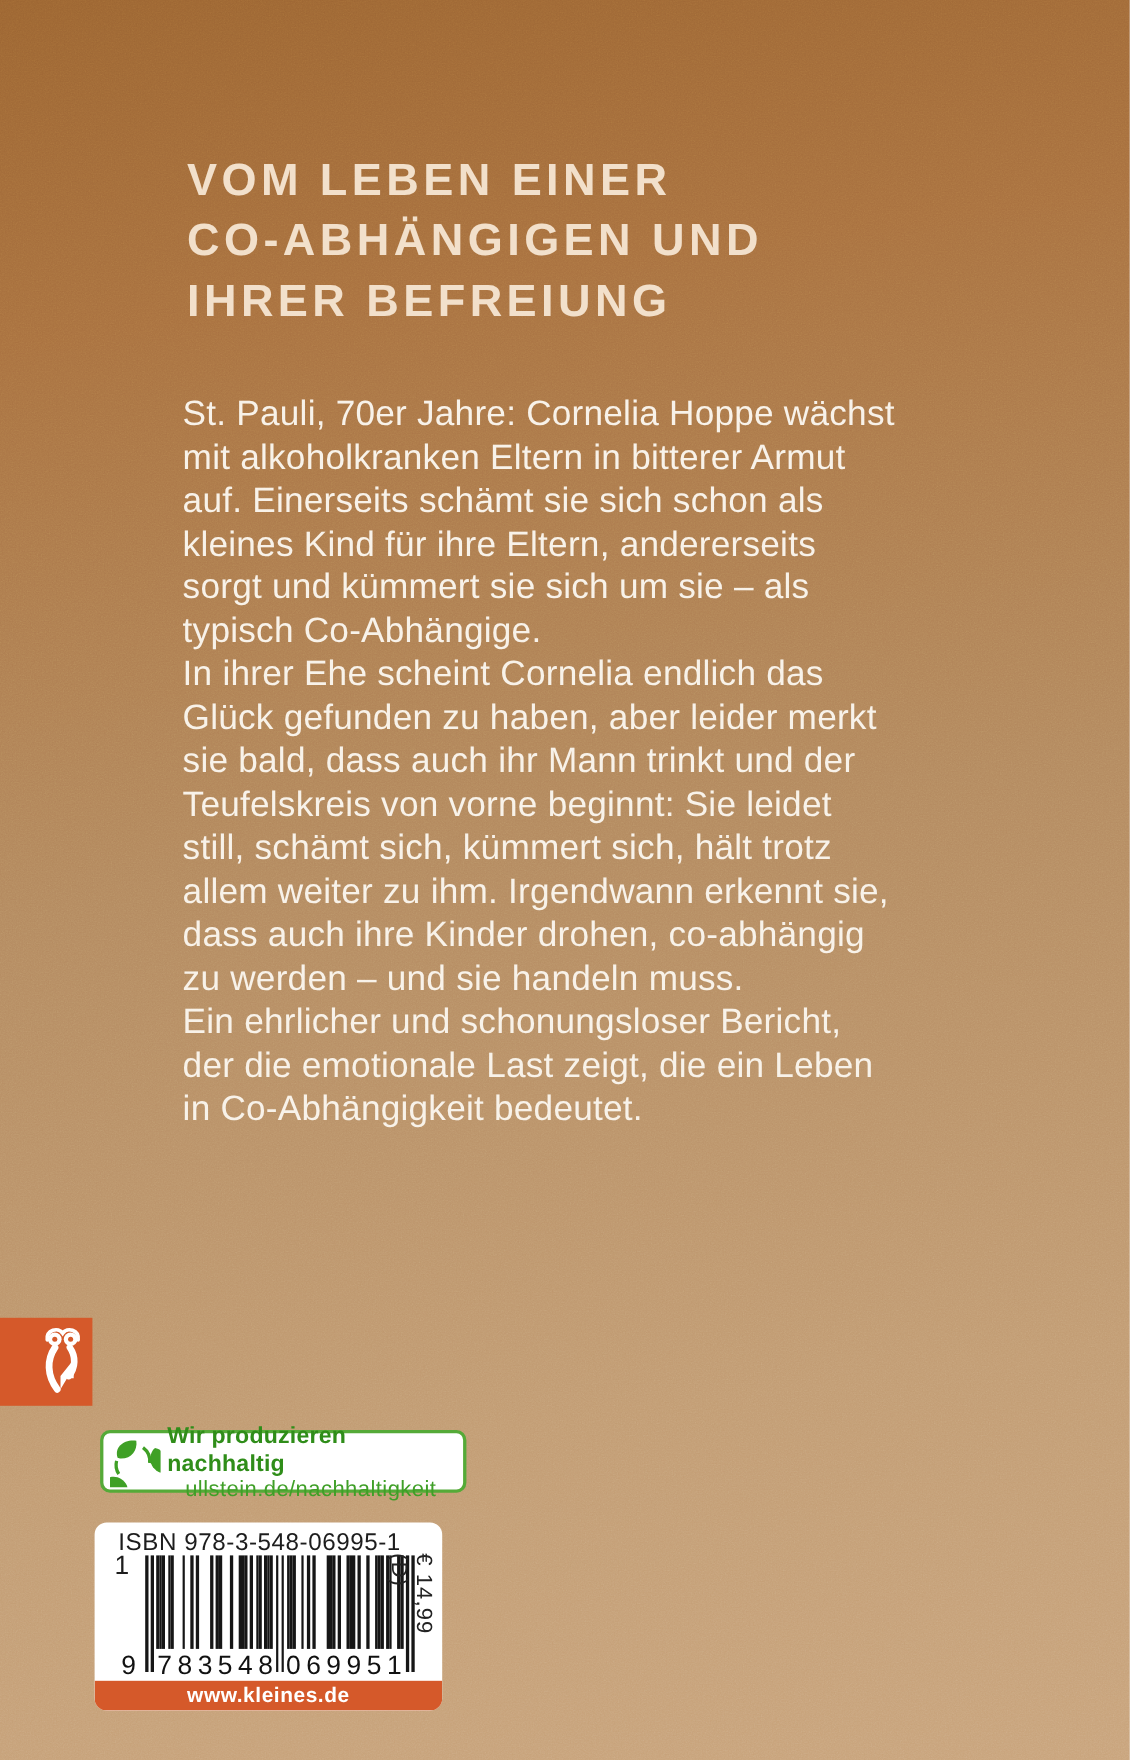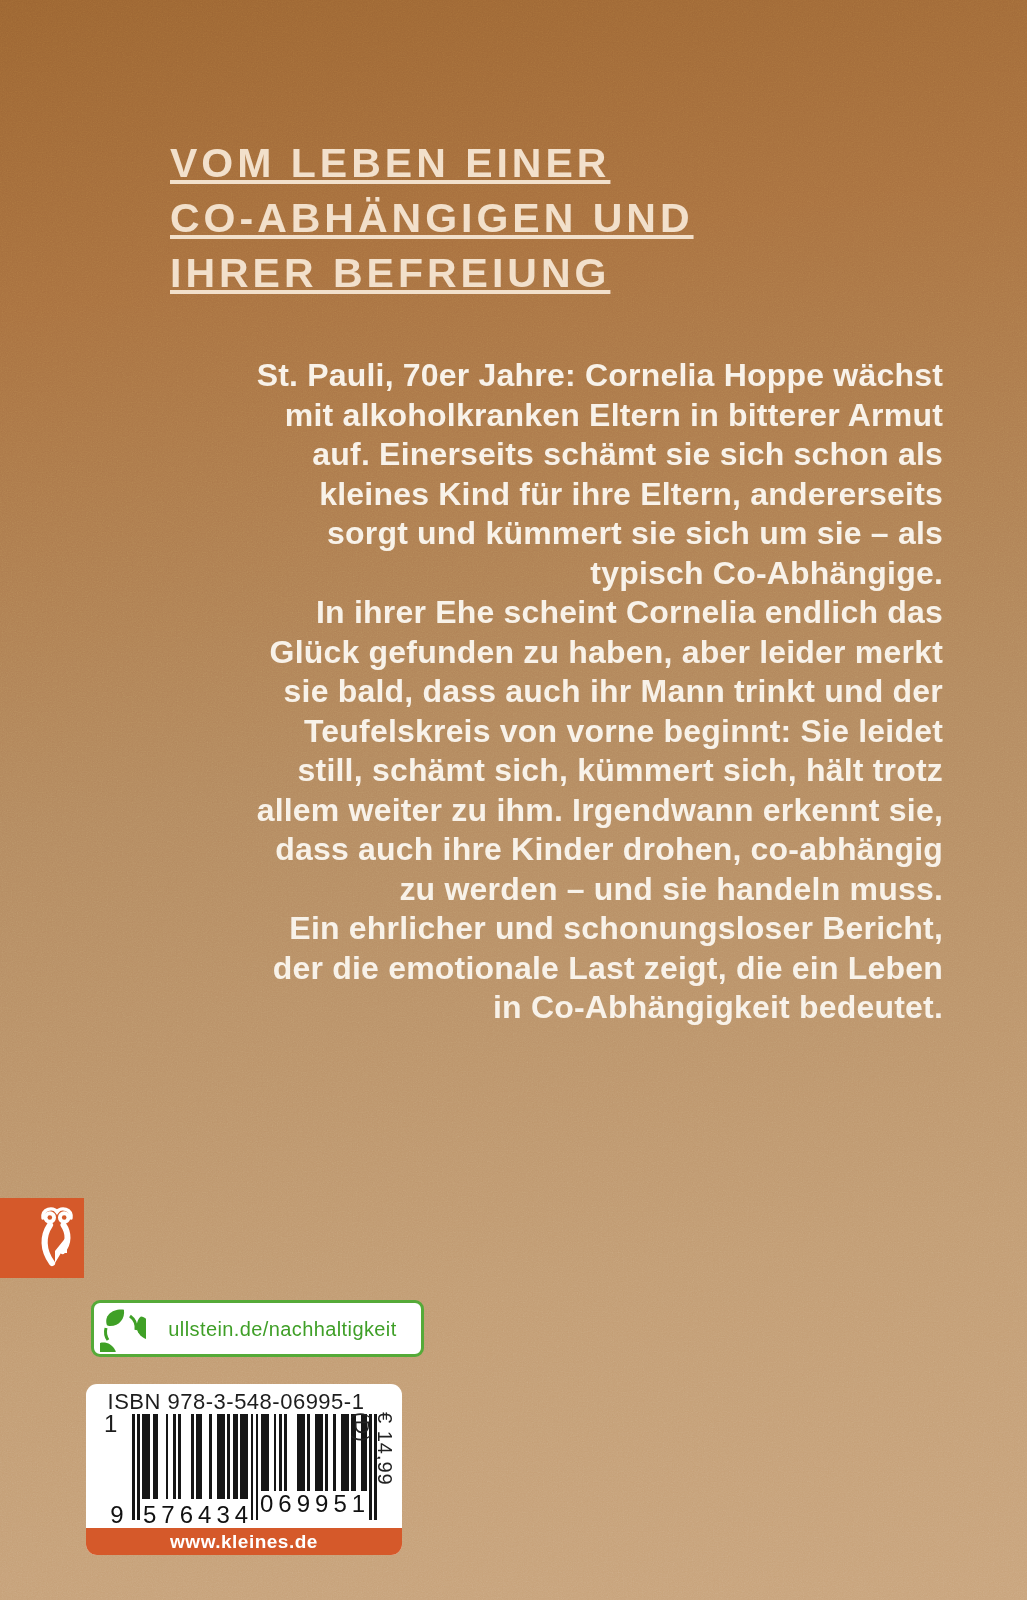--- a/index.html
+++ b/index.html
@@ -6,26 +6,26 @@
   body{
     width:1027px;height:1600px;position:relative;overflow:hidden;
     font-family:"Liberation Sans",sans-serif;
     background:linear-gradient(172deg,var(--bg_top) 0%,var(--bg_upper) 18%,var(--bg_mid) 48%,var(--bg_lower) 78%,var(--bg_bottom) 100%);
   }
   .grain{position:absolute;inset:0;width:100%;height:100%;mix-blend-mode:overlay;opacity:.55;pointer-events:none;}
 
   .heading{
     position:absolute;left:170px;top:136px;
     font-size:41px;line-height:55px;font-weight:700;letter-spacing:4px;
-    color:var(--heading);white-space:pre;text-decoration:underline;
+    color:var(--heading);white-space:pre;
   }
   .blurb{
-    position:absolute;left:183px;top:356px;width:760px;
-    font-size:32px;line-height:39.5px;font-weight:700;letter-spacing:.2px;
-    color:var(--body_text);white-space:pre;text-align:right;
+    position:absolute;left:166px;top:356px;width:760px;
+    font-size:32px;line-height:39.5px;font-weight:400;letter-spacing:.2px;
+    color:var(--body_text);white-space:pre;
   }
 
   .pub-tab{
     position:absolute;left:0;top:1198px;width:84px;height:80px;
     background:var(--orange);
   }
   .pub-tab svg{position:absolute;left:40px;top:7px;}
 
   .eco-badge{
     position:absolute;left:91px;top:1300px;width:333px;height:57px;
@@ -48,21 +48,21 @@
   .bars{
     position:absolute;left:46px;top:30px;width:246px;height:106px;
     display:flex;align-items:flex-start;
   }
   .m{flex:0 0 2.58px;height:80%;}
   .b{background:var(--bar);}
   .g{height:100%;}
   .bc-digit{position:absolute;font-size:24px;color:#111;background:#fff;text-align:center;line-height:26px;}
   .d9{left:22px;top:118px;width:18px;}
   .dg1{left:57px;top:118px;width:104px;letter-spacing:5px;}
-  .dg2{left:174px;top:107px;width:107px;letter-spacing:5px;}
+  .dg2{left:174px;top:118px;width:107px;letter-spacing:5px;}
   .price{
     position:absolute;right:6px;top:28px;height:110px;
     writing-mode:vertical-rl;display:flex;align-items:center;
     font-size:20px;font-weight:500;color:#222;letter-spacing:1px;
   }
   .site-bar{
     position:absolute;left:0;bottom:0;width:100%;height:27px;
     background:var(--orange);display:flex;align-items:center;justify-content:center;
   }
   .site-bar span{font-size:19px;font-weight:700;color:#fff;letter-spacing:.5px;}
@@ -120,20 +120,21 @@
   <svg width="46" height="46" viewBox="0 0 46 46">
     <g fill="#3fa026">
       <path d="M6,18 C4,8 14,2 25,5 C25,14 18,21 8,19 Z" transform="rotate(-8 15 12)"></path>
       <path d="M6,18 C4,8 14,2 25,5 C25,14 18,21 8,19 Z" transform="rotate(112 26 26)"></path>
       <path d="M6,18 C4,8 14,2 25,5 C25,14 18,21 8,19 Z" transform="rotate(232 18 30)"></path>
     </g>
     <path d="M30,10 A15 15 0 0 1 36,24" fill="none" stroke="#3fa026" stroke-width="3"></path>
     <path d="M8,34 A15 15 0 0 1 6,22" fill="none" stroke="#3fa026" stroke-width="3"></path>
   </svg>
   <div class="eco-texts">
+    <div class="eco-title">Wir produzieren nachhaltig</div>
     <div class="eco-url">ullstein.de/nachhaltigkeit</div>
   </div>
 </div>
 
 <div class="isbn-box">
   <div class="isbn-label">ISBN 978-3-548-06995-1</div>
   <div class="edition-digit">1</div>
   <div class="bars">
       <div class="m b g"></div>
       <div class="m"></div>
@@ -225,19 +226,19 @@
       <div class="m"></div>
       <div class="m"></div>
       <div class="m b"></div>
       <div class="m b"></div>
       <div class="m"></div>
       <div class="m b g"></div>
       <div class="m"></div>
       <div class="m b g"></div>
     </div>
   <div class="bc-digit d9">9</div>
-  <div class="bc-digit dg1">576434</div>
+  <div class="bc-digit dg1">783548</div>
   <div class="bc-digit dg2">069951</div>
   <div class="price">€ 14,99 (D)</div>
   <div class="site-bar">
     <span>www.kleines.de</span>
   </div>
 </div>
 
 </body></html>

